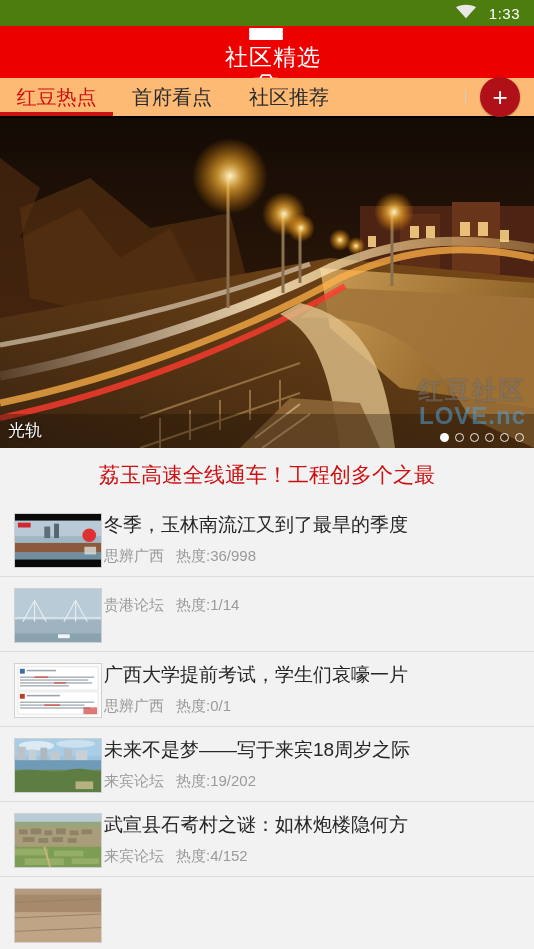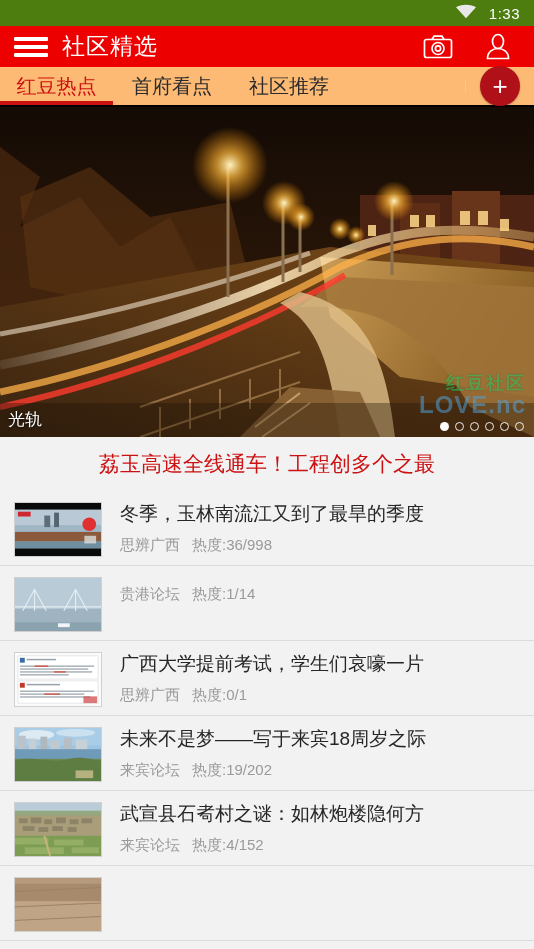--- a/index.html
+++ b/index.html
@@ -14,22 +14,23 @@
   
   .statusbar {
     height: 26px; background: #4d7c0f; display: flex; align-items: center;
     justify-content: flex-end; padding-right: 14px; gap: 12px;
   }
   .wifi-icon { display: block; }
   .status-time { color: #fff; font-size: 15px; letter-spacing: .5px; }
 
   
   .appbar {
-    height: 41px; background: #ec0000; display: flex; align-items: center;
+    height: 52px; background: #ec0000; display: flex; align-items: center;
     padding: 0 16px 0 14px;
+    flex-direction: column;
   }
   .hamburger { width: 34px; height: 24px; display: flex; flex-direction: column;
     justify-content: space-between; padding: 2px 0; cursor: pointer; }
   .hamburger i { display: block; height: 4px; background: #fff; border-radius: 1px; }
   .app-title { color: #fff; font-size: 23px; margin-left: 14px; letter-spacing: 1px; }
   .appbar-spacer { flex: 1; }
   .appbar-icon { width: 40px; height: 40px; display: flex; align-items: center;
     justify-content: center; cursor: pointer; }
   .appbar-icon + .appbar-icon { margin-left: 20px; }
 
@@ -66,21 +67,21 @@
   .hero { position: relative; width: 534px; height: 330px; overflow: hidden; background: #140a04; }
   .hero svg { position: absolute; inset: 0; width: 100%; height: 100%; display: block; }
   .hero-caption {
     position: absolute; left: 8px; bottom: 6px; color: #fff; font-size: 17px;
     text-shadow: 0 1px 3px rgba(0,0,0,.9);
   }
   .hero-watermark {
     position: absolute; right: 8px; bottom: 20px; text-align: right; opacity: .55;
     line-height: 1;
   }
-  .hero-watermark .wm1 { font-size: 18px; color: #22c55e; letter-spacing: 2px;
+  .hero-watermark .wm1 { font-size: 25px; color: #737373; letter-spacing: 2px;
     text-shadow: 0 0 2px rgba(0,0,0,.4); font-weight: bold; }
   .hero-watermark .wm2 { font-size: 24px; color: #4ea0d8; font-weight: bold;
     letter-spacing: 1px; margin-top: 1px; }
   .dots { position: absolute; right: 10px; bottom: 6px; display: flex; gap: 6px; }
   .dot { width: 9px; height: 9px; border-radius: 50%; border: 1px solid rgba(255,255,255,.9);
     background: transparent; cursor: pointer; }
   .dot.on { background: #fff; }
 
   
   .headline {
@@ -92,21 +93,21 @@
   .newslist { background: #f2f2f2; }
   .news-item {
     display: flex; align-items: flex-start; padding: 9px 14px 8px 14px;
     border-bottom: 1px solid #dcdcdc; cursor: pointer; background: #f2f2f2;
   }
   .thumb {
     width: 88px; height: 55px; flex: 0 0 88px; border: 1px solid #d0d0d0;
     background: #ccc; overflow: hidden; position: relative; margin-top: 2px;
   }
   .thumb svg { width: 100%; height: 100%; display: block; }
-  .news-text { margin-left: 18px; flex: 1; min-width: 0; padding-top: 1px; }
+  .news-text { margin-left: 2px; flex: 1; min-width: 0; padding-top: 1px; }
   .news-title {
     font-size: 19px; color: #262626; line-height: 26px; white-space: nowrap;
     overflow: hidden; text-overflow: ellipsis;
   }
   .news-meta { margin-top: 9px; font-size: 15px; color: #9a9a9a; display: flex; gap: 12px; }
 </style>
 </head>
 <body>
 
 <div class="phone">

